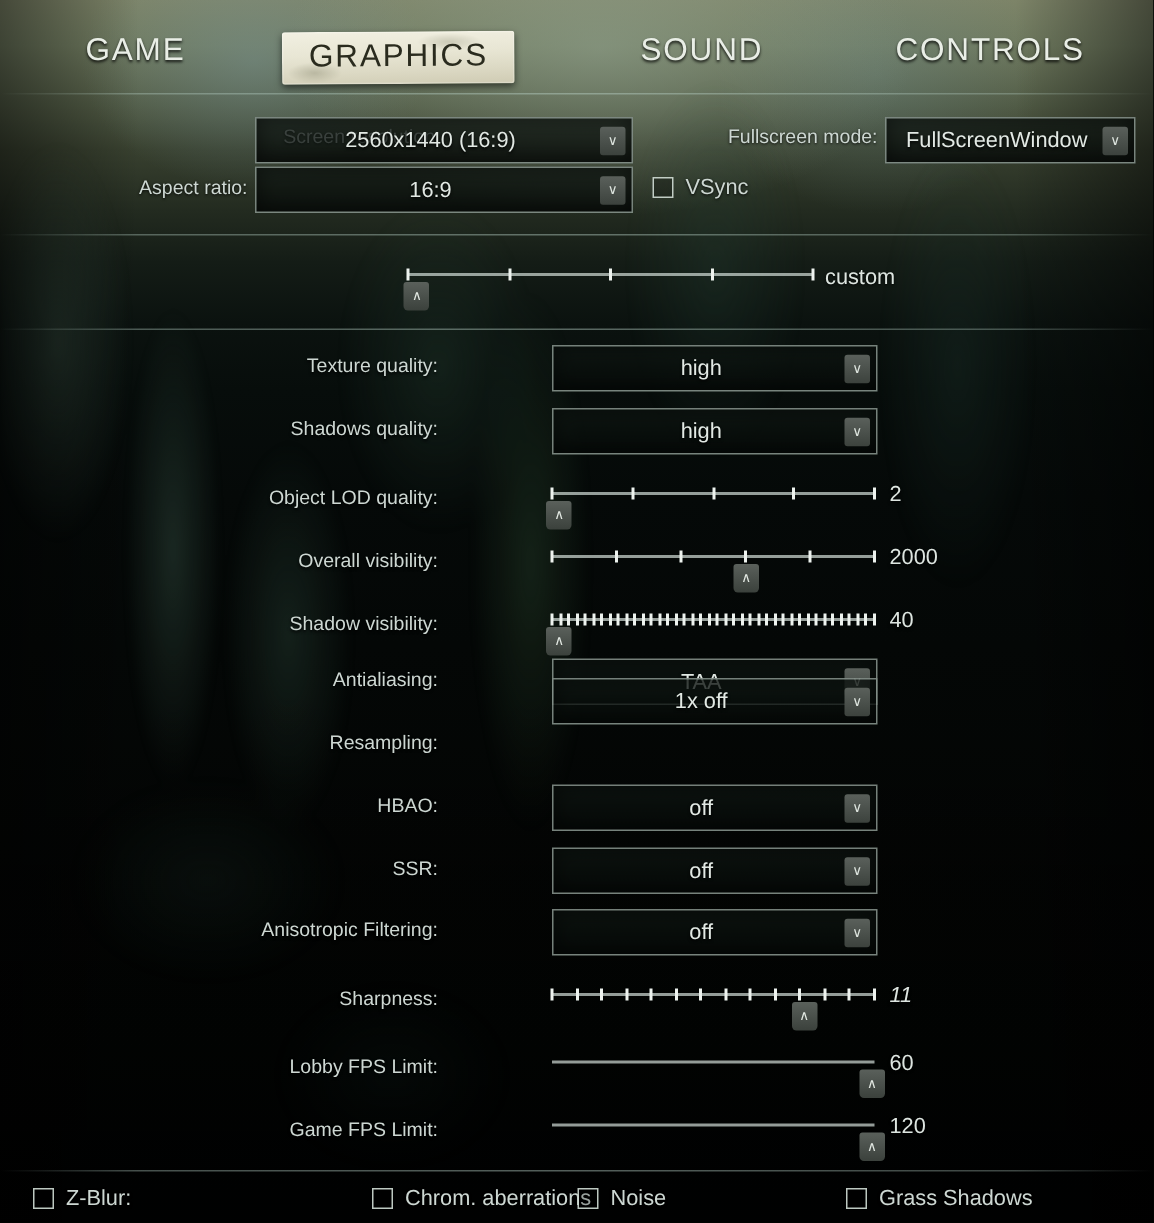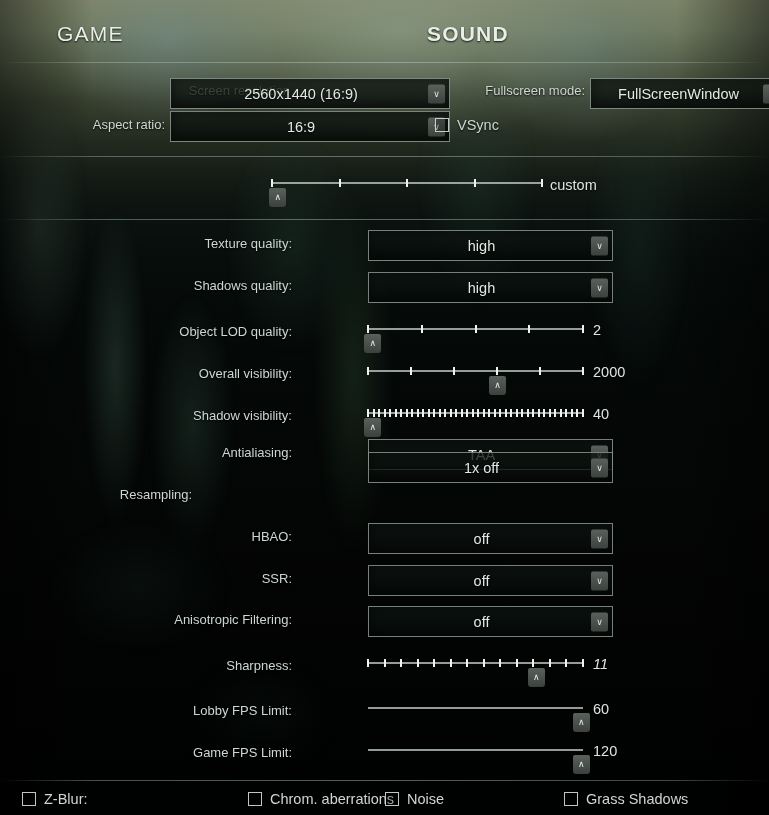--- a/index.html
+++ b/index.html
@@ -81,21 +81,21 @@
     border-radius: 2px;
     background:
       radial-gradient(ellipse 26px 10px at 14% 78%, rgba(120,120,95,0.35), rgba(0,0,0,0) 70%),
       radial-gradient(ellipse 30px 8px at 72% 20%, rgba(130,130,105,0.30), rgba(0,0,0,0) 72%),
       linear-gradient(178deg, #f2f0e2 0%, #e8e6d4 42%, #dcd9c4 72%, #cfcbb3 100%);
     box-shadow: 0 2px 5px rgba(0,0,0,0.55), inset 0 0 0 1px rgba(255,255,255,0.25);
     transform: rotate(-0.35deg);
   }
   .tab-game { left: 57px; }
   .tab-graphics { left: 188px; }
-  .tab-sound { left: 427px; font-weight: bold; }
+  .tab-sound { left: 427px; }
   .tab-controls { left: 597px; }
 
   .divider {
     position: absolute;
     left: 0;
     width: 769px;
     height: 1px;
     background: linear-gradient(90deg, rgba(180,200,190,0.0) 0%, rgba(175,200,190,0.40) 12%, rgba(185,210,200,0.45) 50%, rgba(175,200,190,0.35) 88%, rgba(180,200,190,0.0) 100%);
   }
   .divider-top    { top: 62px; }
@@ -114,21 +114,20 @@
   .label.right { text-align: right; }
 
   
   .dropdown {
     position: absolute;
     height: 29px;
     border: 1px solid rgba(185,200,192,0.62);
     background: linear-gradient(180deg, rgba(16,24,20,0.72), rgba(6,10,8,0.80));
     box-shadow: inset 0 0 14px rgba(0,0,0,0.55);
     cursor: pointer;
-    padding-left: 28px;
   }
   .dropdown .dd-value {
     position: absolute;
     inset: 0;
     display: flex;
     align-items: center;
     justify-content: center;
     font-size: 14.5px;
     color: #e2e9e4;
     text-shadow: 0 1px 2px rgba(0,0,0,0.9);
@@ -232,21 +231,23 @@
 <body>
 
 <div id="screen">
 
   <div class="bg-base"></div>
   <div class="bg-blobs"></div>
   <div class="bg-vignette"></div>
 
   <div class="tabbar">
     <div class="tab tab-game">GAME</div>
+    <div class="tab tab-graphics active">GRAPHICS</div>
     <div class="tab tab-sound">SOUND</div>
+    <div class="tab tab-controls">CONTROLS</div>
   </div>
   <div class="divider divider-top"></div>
 
   <div class="label right" style="left:20px; top:83px; width:270px;">Screen resolution</div>
   <div class="dropdown" style="left:170px; top:78px; width:250px;">
     <div class="dd-value">2560x1440 (16:9)</div>
     <div class="dd-arrow">∨</div>
   </div>
 
   <div class="label right" style="left:20px; top:117px; width:145px;">Aspect ratio:</div>
@@ -368,21 +369,21 @@
           <i style="left:calc(100% - 1px)"></i>
         </div>
         <div class="thumb" style="left: 2%;">∧</div>
       </div>
       <div class="slider-value" style="left: 593px; top: 406px;">40</div>
       <div class="label right" style="left: 20px; top: 445px; width: 272px;">Antialiasing:</div>
       <div class="dropdown" style="left: 368px; top: 439px; width: 215px;">
         <div class="dd-value">TAA</div>
         <div class="dd-arrow">∨</div>
       </div>
-      <div class="label right" style="left: 20px; top: 487px; width: 272px; text-align: center;">Resampling:</div>
+      <div class="label right" style="left: 20px; top: 487px; width: 272px;">Resampling:</div>
       <div class="dropdown" style="left: 368px; top: 452px; width: 215px;">
         <div class="dd-value">1x off</div>
         <div class="dd-arrow">∨</div>
       </div>
       <div class="label right" style="left: 20px; top: 529px; width: 272px;">HBAO:</div>
       <div class="dropdown" style="left: 368px; top: 523px; width: 215px;">
         <div class="dd-value">off</div>
         <div class="dd-arrow">∨</div>
       </div>
       <div class="label right" style="left: 20px; top: 571px; width: 272px;">SSR:</div>

